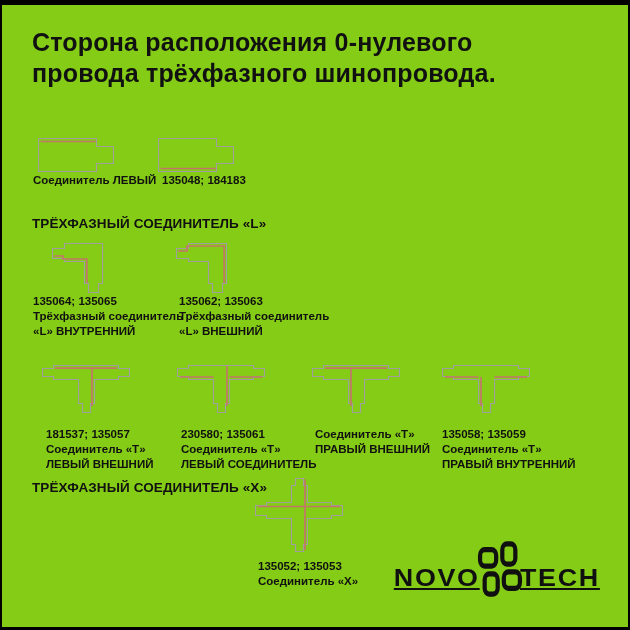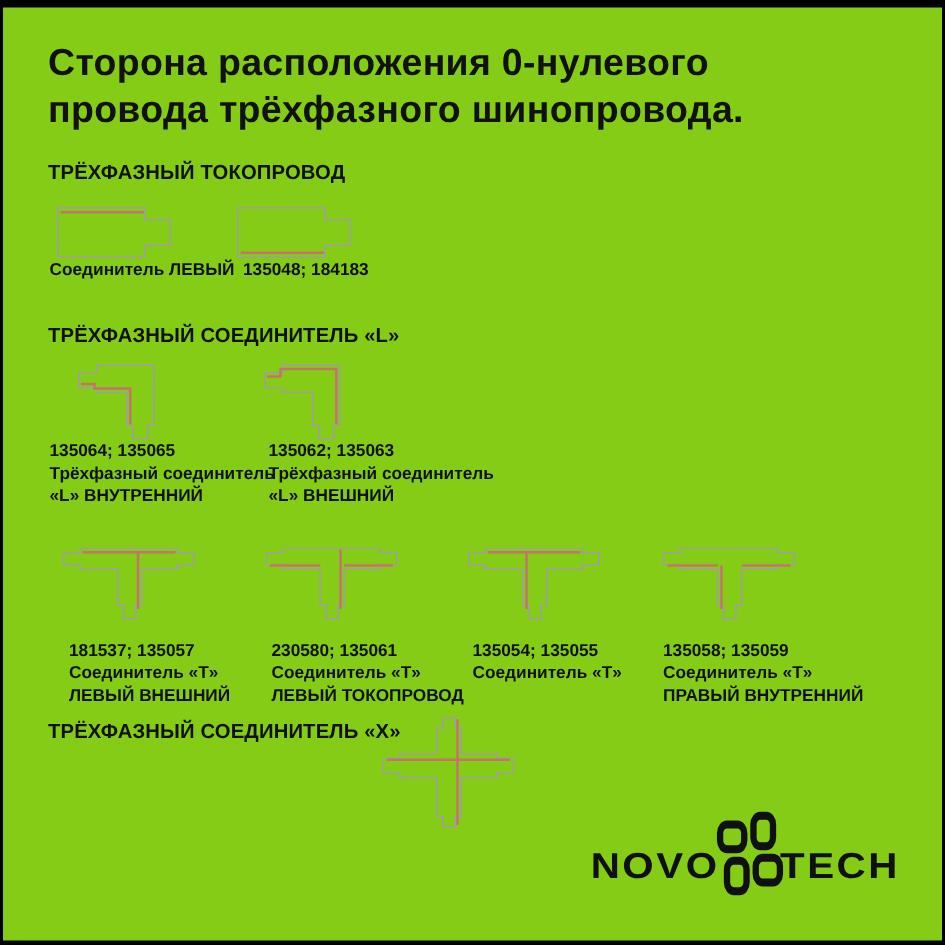--- a/index.html
+++ b/index.html
@@ -8,40 +8,39 @@
   .frame{position:absolute;inset:0;border-style:solid;border-color:var(--frame,#000);
          border-width:5px 2px 3px 2px;pointer-events:none;}
   .title{position:absolute;left:32px;top:27px;margin:0;font-weight:bold;
          font-size:25px;line-height:31px;letter-spacing:.2px;white-space:nowrap;}
   .sec-header{position:absolute;left:32px;font-size:13.5px;font-weight:bold;
               letter-spacing:.1px;white-space:nowrap;}
   .diagram{position:absolute;}
   .outline{fill:none;stroke:var(--outline,#9f9f9f);stroke-width:1.1;stroke-linejoin:miter;}
   .wire{fill:none;stroke:var(--wire,#c4756b);stroke-width:1.7;}
   .label{position:absolute;font-size:11.5px;line-height:15px;font-weight:bold;white-space:nowrap;}
-  .logo{position:absolute;left:403px;top:540px;display:flex;align-items:flex-start;color:#101010;}
+  .logo{position:absolute;left:403px;top:540px;display:flex;align-items:flex-start;color:#101010;text-decoration:underline;}
   .logo-text{display:inline-block;font-weight:bold;font-size:24px;letter-spacing:1.5px;
              margin-top:24px;transform:scaleX(1.12);}
   .logo-text.l{transform-origin:right center;}
   .logo-text.r{transform-origin:left center;}
   .pinwheel{margin:0 -3px;}
   .petal{fill:none;stroke:#101010;stroke-width:5.5;}
 </style>
 </head>
 <body>
 
 <div class="sheet">
   <div class="frame"></div>
 
   <h1 class="title">
     <div>Сторона расположения 0-нулевого</div>
     <div>провода трёхфазного шинопровода.</div>
   </h1>
 
-  <div class="sec-header" style="top:107px">ТРЁХФАЗНЫЙ ТОКОПРОВОД</div>
 
   <svg class="diagram" style="left:38px;top:138px" width="76" height="34" viewBox="0 0 76 34">
     <path class="outline" d="M0.5,0.5 H58.5 V8.5 H75.5 V25.5 H58.5 V33.5 H0.5 Z"></path>
     <path class="wire" d="M2.5,3.5 H58"></path>
   </svg>
 
   <svg class="diagram" style="left:158px;top:138px" width="76" height="34" viewBox="0 0 76 34">
     <path class="outline" d="M0.5,0.5 H58.5 V8.5 H75.5 V25.5 H58.5 V33.5 H0.5 Z"></path>
     <path class="wire" d="M2.5,30.5 H58"></path>
   </svg>
@@ -98,39 +97,43 @@
   </svg>
 
   <div class="label" style="left:46px;top:427px">
     <div>181537; 135057</div>
     <div>Соединитель «Т»</div>
     <div>ЛЕВЫЙ ВНЕШНИЙ</div>
   </div>
   <div class="label" style="left:181px;top:427px">
     <div>230580; 135061</div>
     <div>Соединитель «Т»</div>
-    <div>ЛЕВЫЙ ТОКОПРОВОД</div>
+    <div>ЛЕВЫЙ СОЕДИНИТЕЛЬ</div>
   </div>
   <div class="label" style="left:315px;top:427px">
-    <div>135054; 135055</div>
     <div>Соединитель «Т»</div>
+    <div>ПРАВЫЙ ВНЕШНИЙ</div>
   </div>
   <div class="label" style="left:442px;top:427px">
     <div>135058; 135059</div>
     <div>Соединитель «Т»</div>
     <div>ПРАВЫЙ ВНУТРЕННИЙ</div>
   </div>
 
   <div class="sec-header" style="top:480px">ТРЁХФАЗНЫЙ СОЕДИНИТЕЛЬ «Х»</div>
 
   <svg class="diagram" style="left:255px;top:478px" width="88" height="74" viewBox="0 0 88 74">
     <path class="outline" d="M40.5,0.5 H48.5 V7.5 H52.5 V24.5 H76.5 V27.5 H87.5 V37.5 H76.5 V40.5 H52.5 V66.5 H48.5 V73.5 H40.5 V66.5 H36.5 V40.5 H11.5 V37.5 H0.5 V27.5 H11.5 V24.5 H36.5 V7.5 H40.5 Z"></path>
     <path class="wire" d="M50,1.5 V72 M3,28.5 H85"></path>
   </svg>
 
+  <div class="label" style="left:258px;top:559px">
+    <div>135052; 135053</div>
+    <div>Соединитель «Х»</div>
+  </div>
 
   <div class="logo">
     <span class="logo-text l">NOVO</span>
     <svg class="pinwheel" width="46" height="58" viewBox="0 0 60 60" preserveAspectRatio="none">
       <g transform="translate(30,30)">
         <g>
             <rect class="petal" x="3" y="-26" width="17" height="21" rx="6"></rect>
           </g>
         <g transform="rotate(90)">
             <rect class="petal" x="3" y="-26" width="17" height="21" rx="6"></rect>

